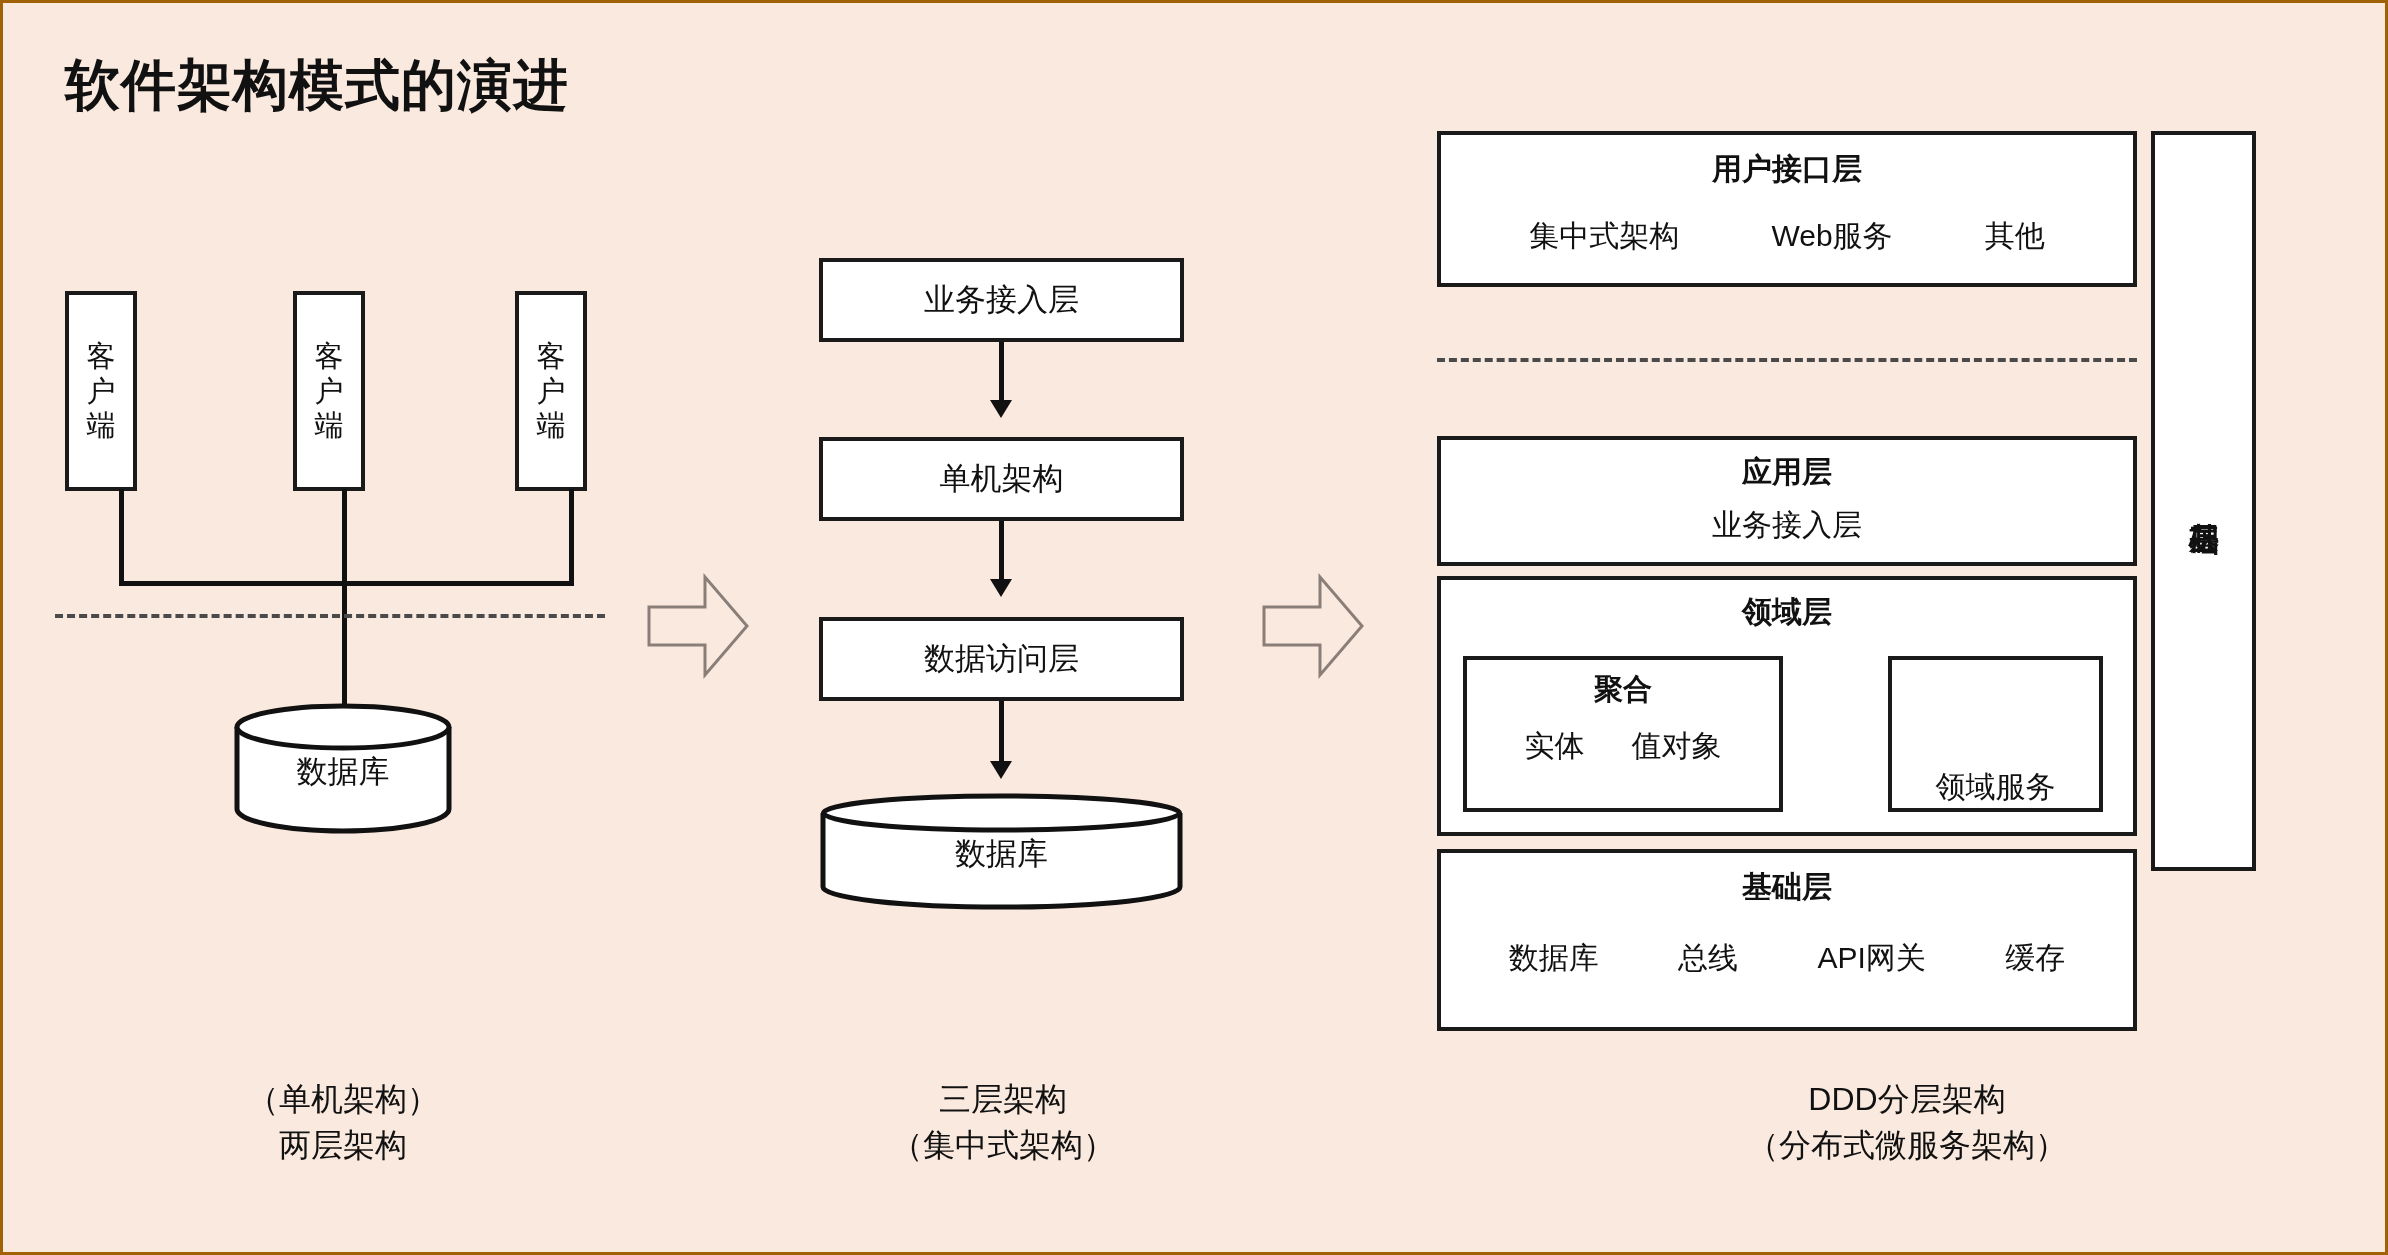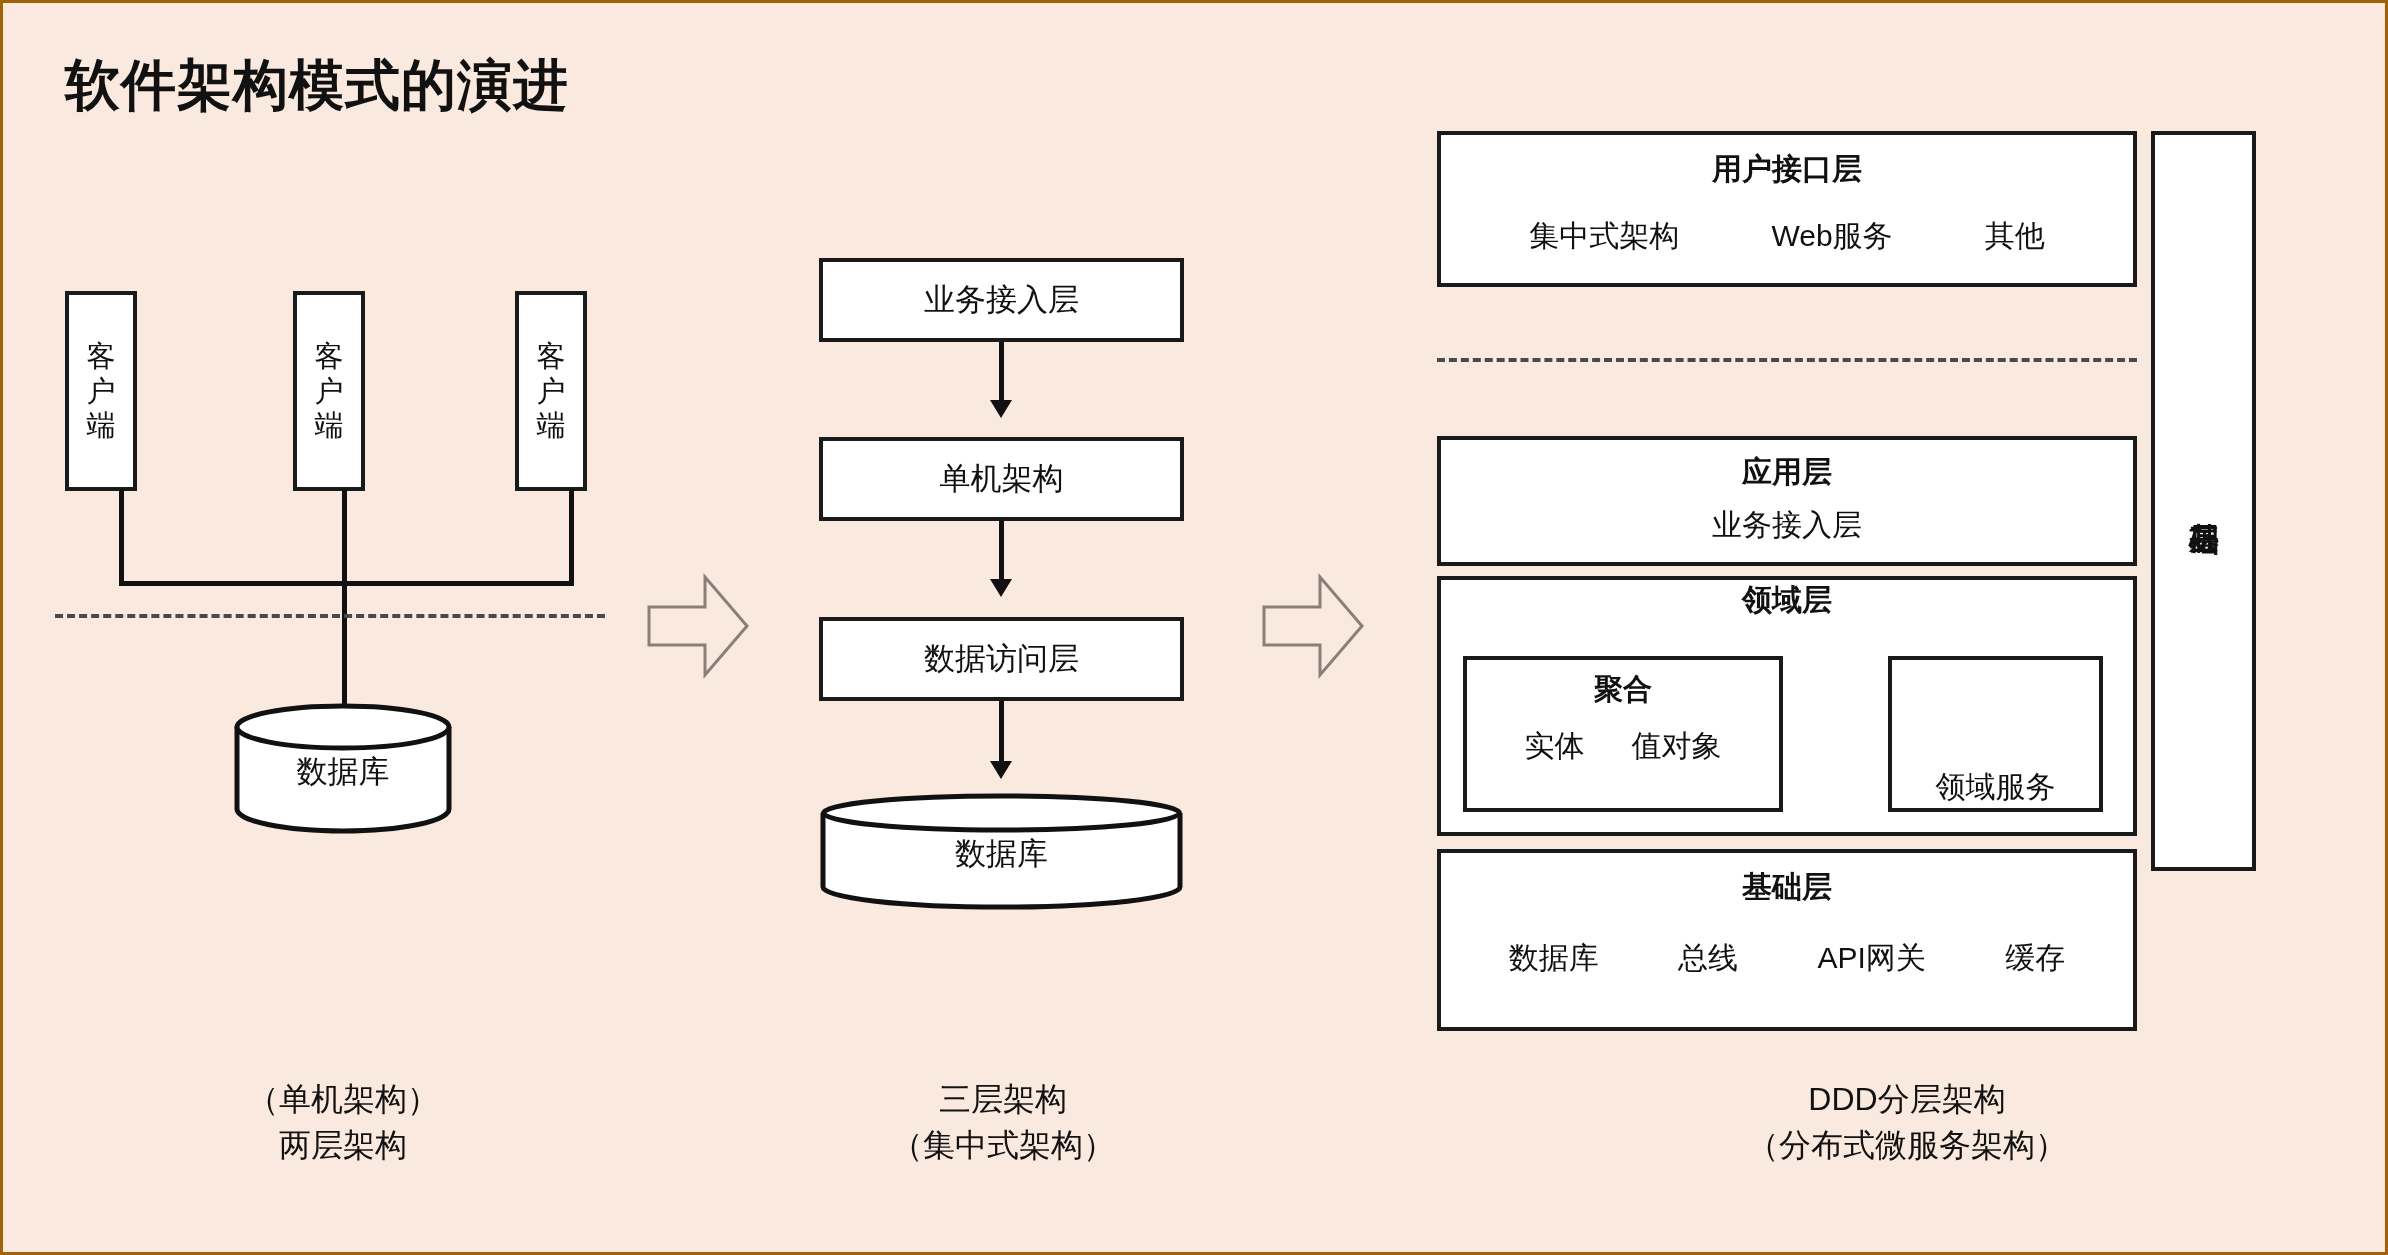--- a/index.html
+++ b/index.html
@@ -286,21 +286,21 @@
     <div class="dashed-sep" style="left:1434px; top:355px; width:700px;"></div>
 
     <div class="box" style="left:1434px; top:433px; width:700px; height:130px;">
       <div class="ddd-layer-title" style="margin-top:12px;">应用层</div>
       <div class="ddd-row" style="margin-top:12px; justify-content:center;">
         <span>业务接入层</span>
       </div>
     </div>
 
     <div class="box" style="left:1434px; top:573px; width:700px; height:260px;">
-      <div class="ddd-layer-title" style="text-align:center;">领域层</div>
+      <div class="ddd-layer-title" style="margin-top:12px;text-align:center;">领域层</div>
     </div>
 
     <div class="inner-card" style="left:1460px; top:653px; width:320px; height:156px;">
       <div class="ddd-layer-title" style="margin-top:10px; font-size:29px;">聚合</div>
       <div class="ddd-row" style="margin-top:16px; padding:0 34px;">
         <span>实体</span>
         <span>值对象</span>
       </div>
     </div>
 

